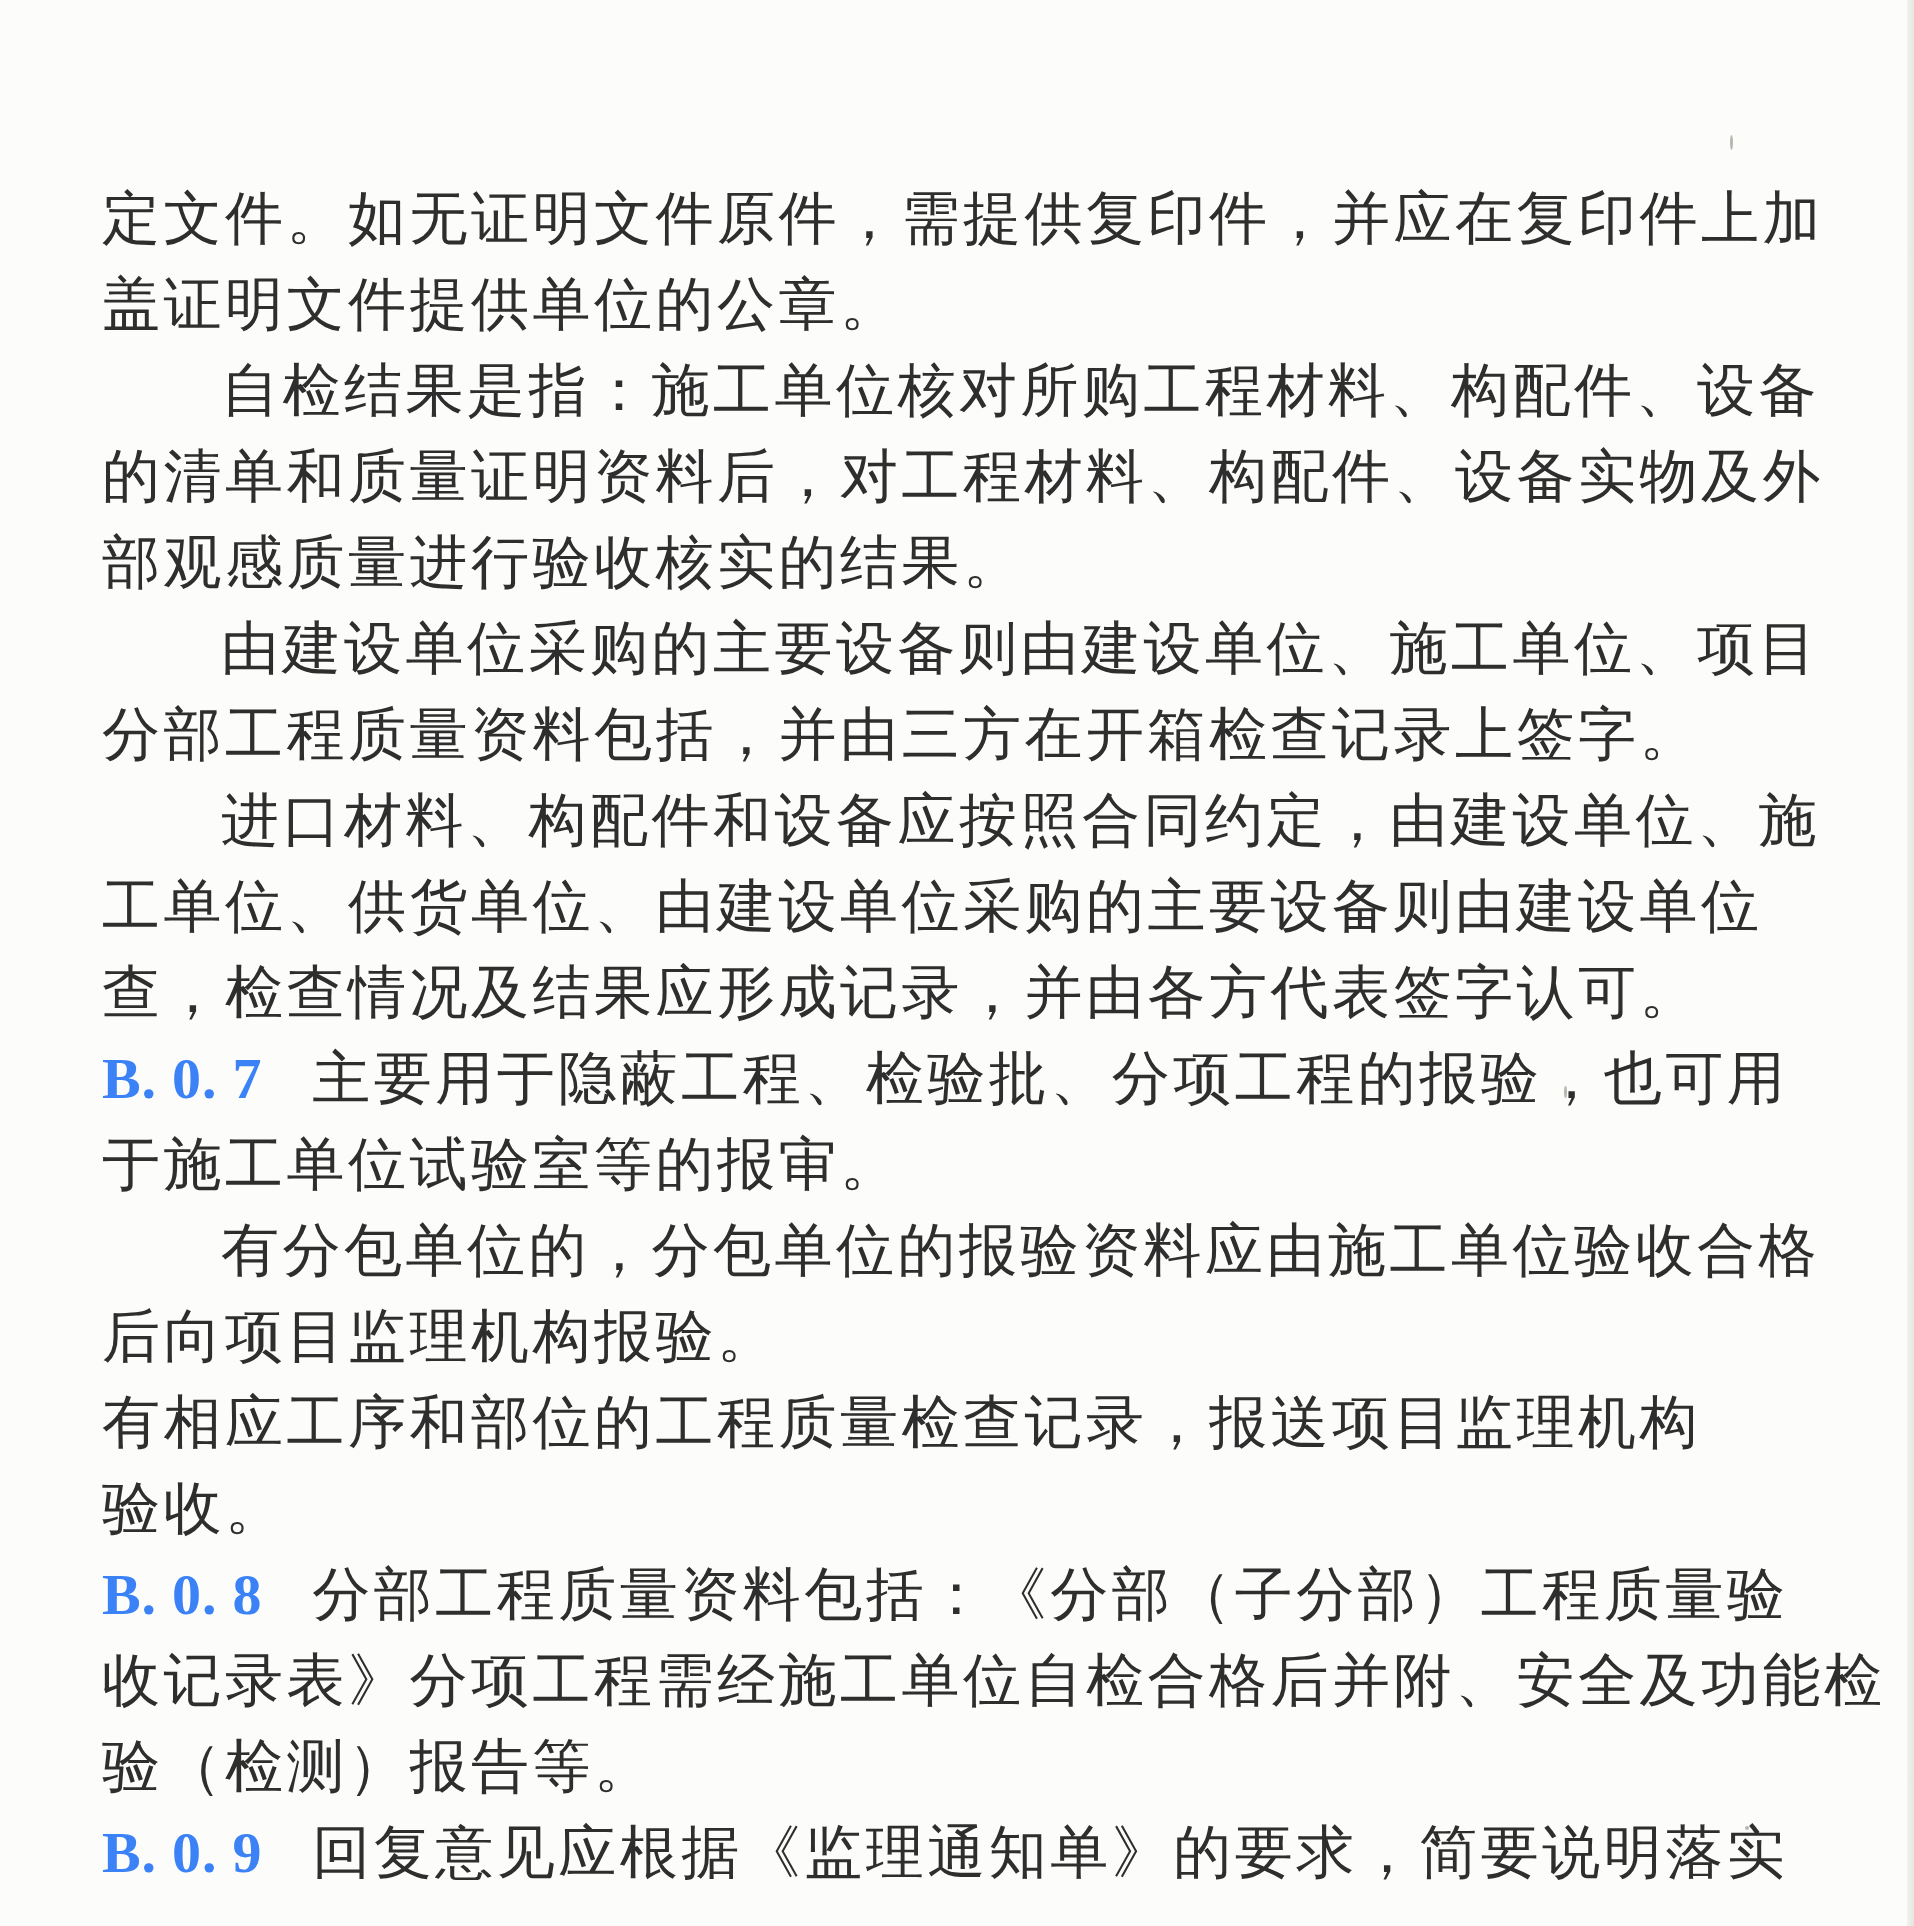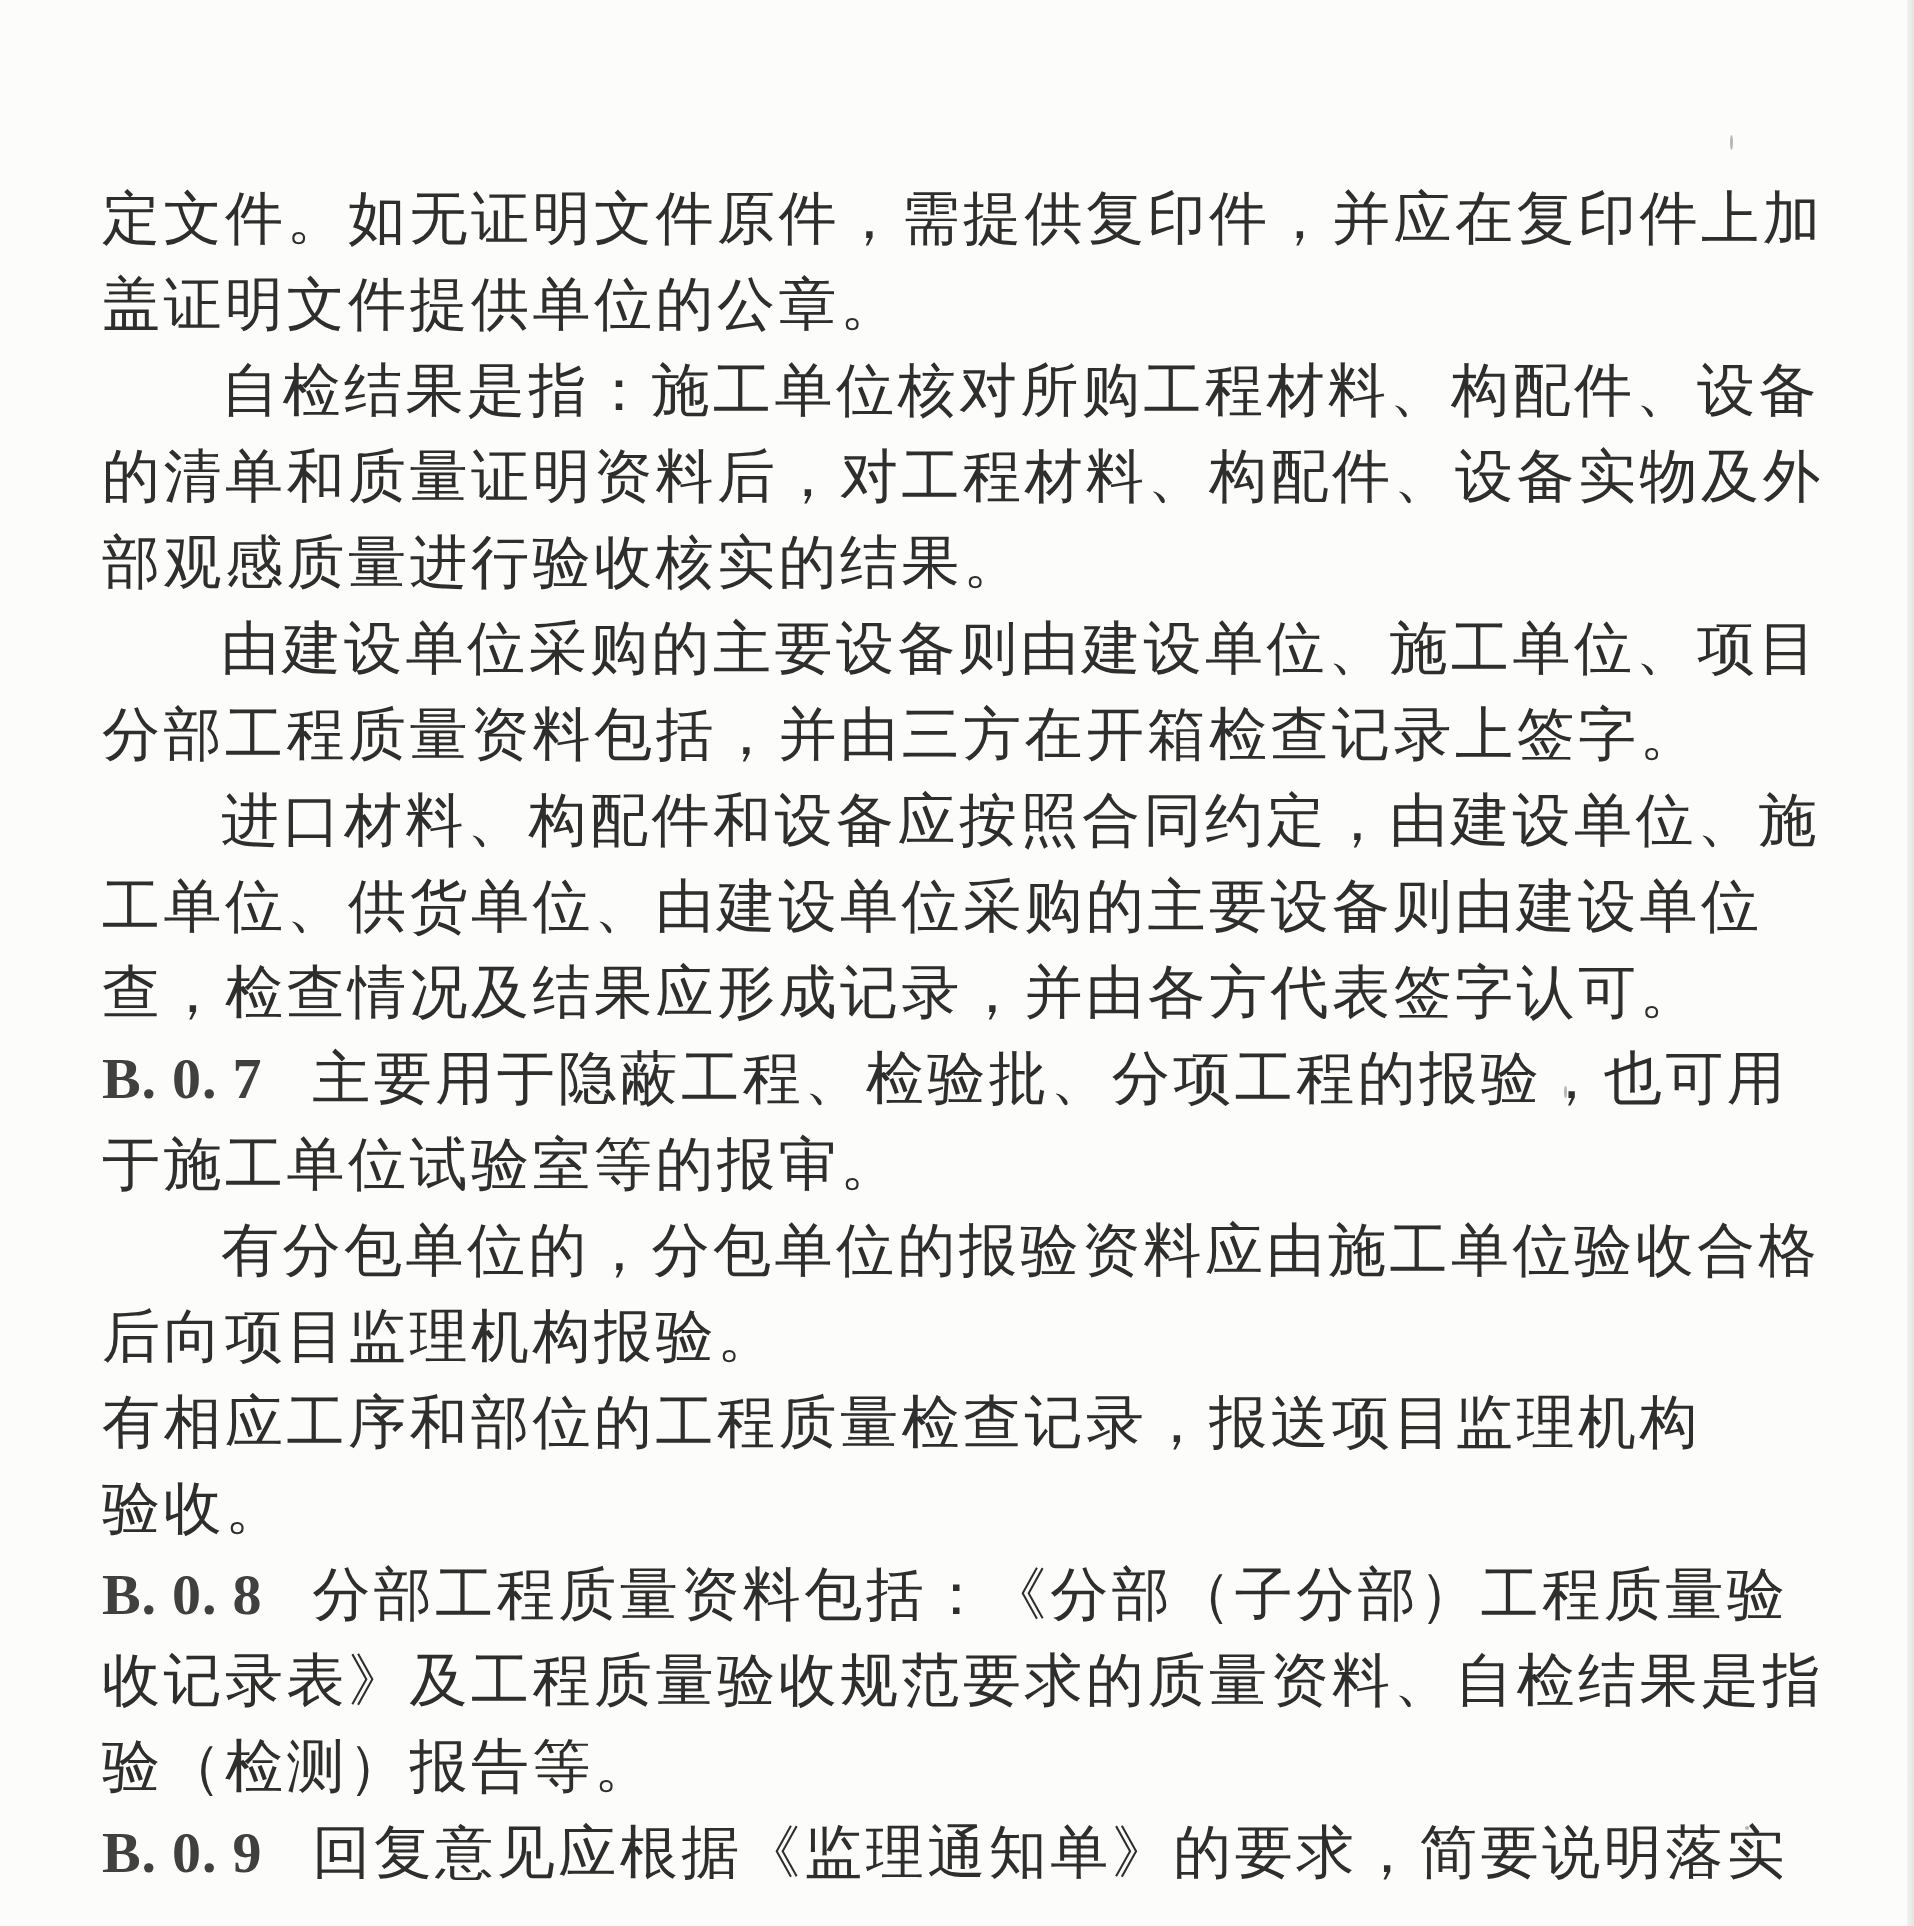--- a/index.html
+++ b/index.html
@@ -45,21 +45,21 @@
   }
   .line.indent {
     padding-left: 119px;
   }
   .clause-no {
     font-family: "Liberation Serif", "DejaVu Serif", serif;
     font-weight: bold;
     font-size: 58px;
     letter-spacing: 0.8px;
     margin-right: 50px;
-    color: #404040;
+    color: #3b82f6;
   }
   .speck {
     position: absolute;
     background: #b8b8b2;
     border-radius: 50%;
   }
 </style>
 </head>
 <body>
 
@@ -104,21 +104,21 @@
 
     <div>
       <div class="line">有相应工序和部位的工程质量检查记录，报送项目监理机构</div>
       <div class="line">验收。</div>
     </div>
 
     <div>
       <div class="line">
         <span class="clause-no">B. 0. 8</span><span>分部工程质量资料包括：《分部（子分部）工程质量验</span>
       </div>
-      <div class="line">收记录表》及工程质量验收规范要求的质量资料、自检结果是指</div>
+      <div class="line">收记录表》分项工程需经施工单位自检合格后并附、安全及功能检</div>
       <div class="line">验（检测）报告等。</div>
     </div>
 
     <div>
       <div class="line">
         <span class="clause-no">B. 0. 9</span><span>回复意见应根据《监理通知单》的要求，简要说明落实</span>
       </div>
 
     </div>
 

